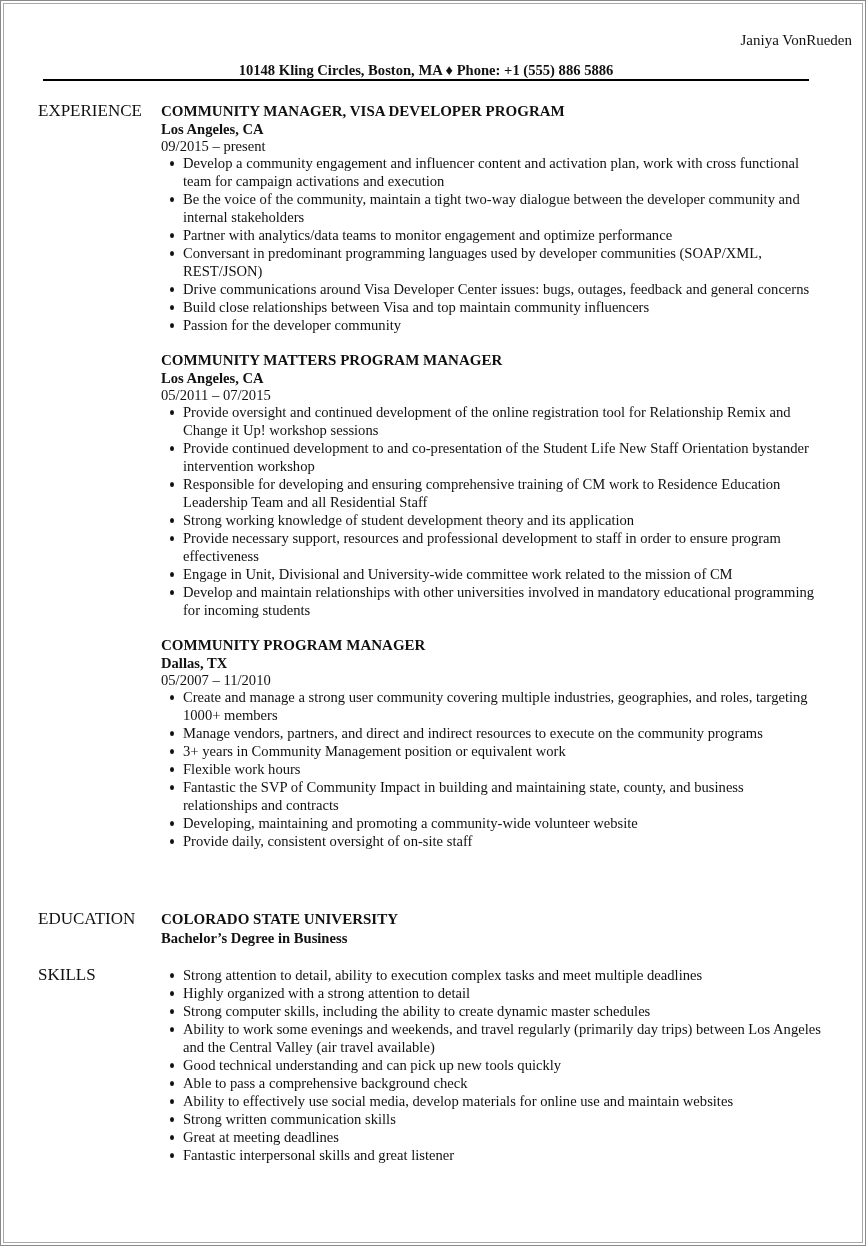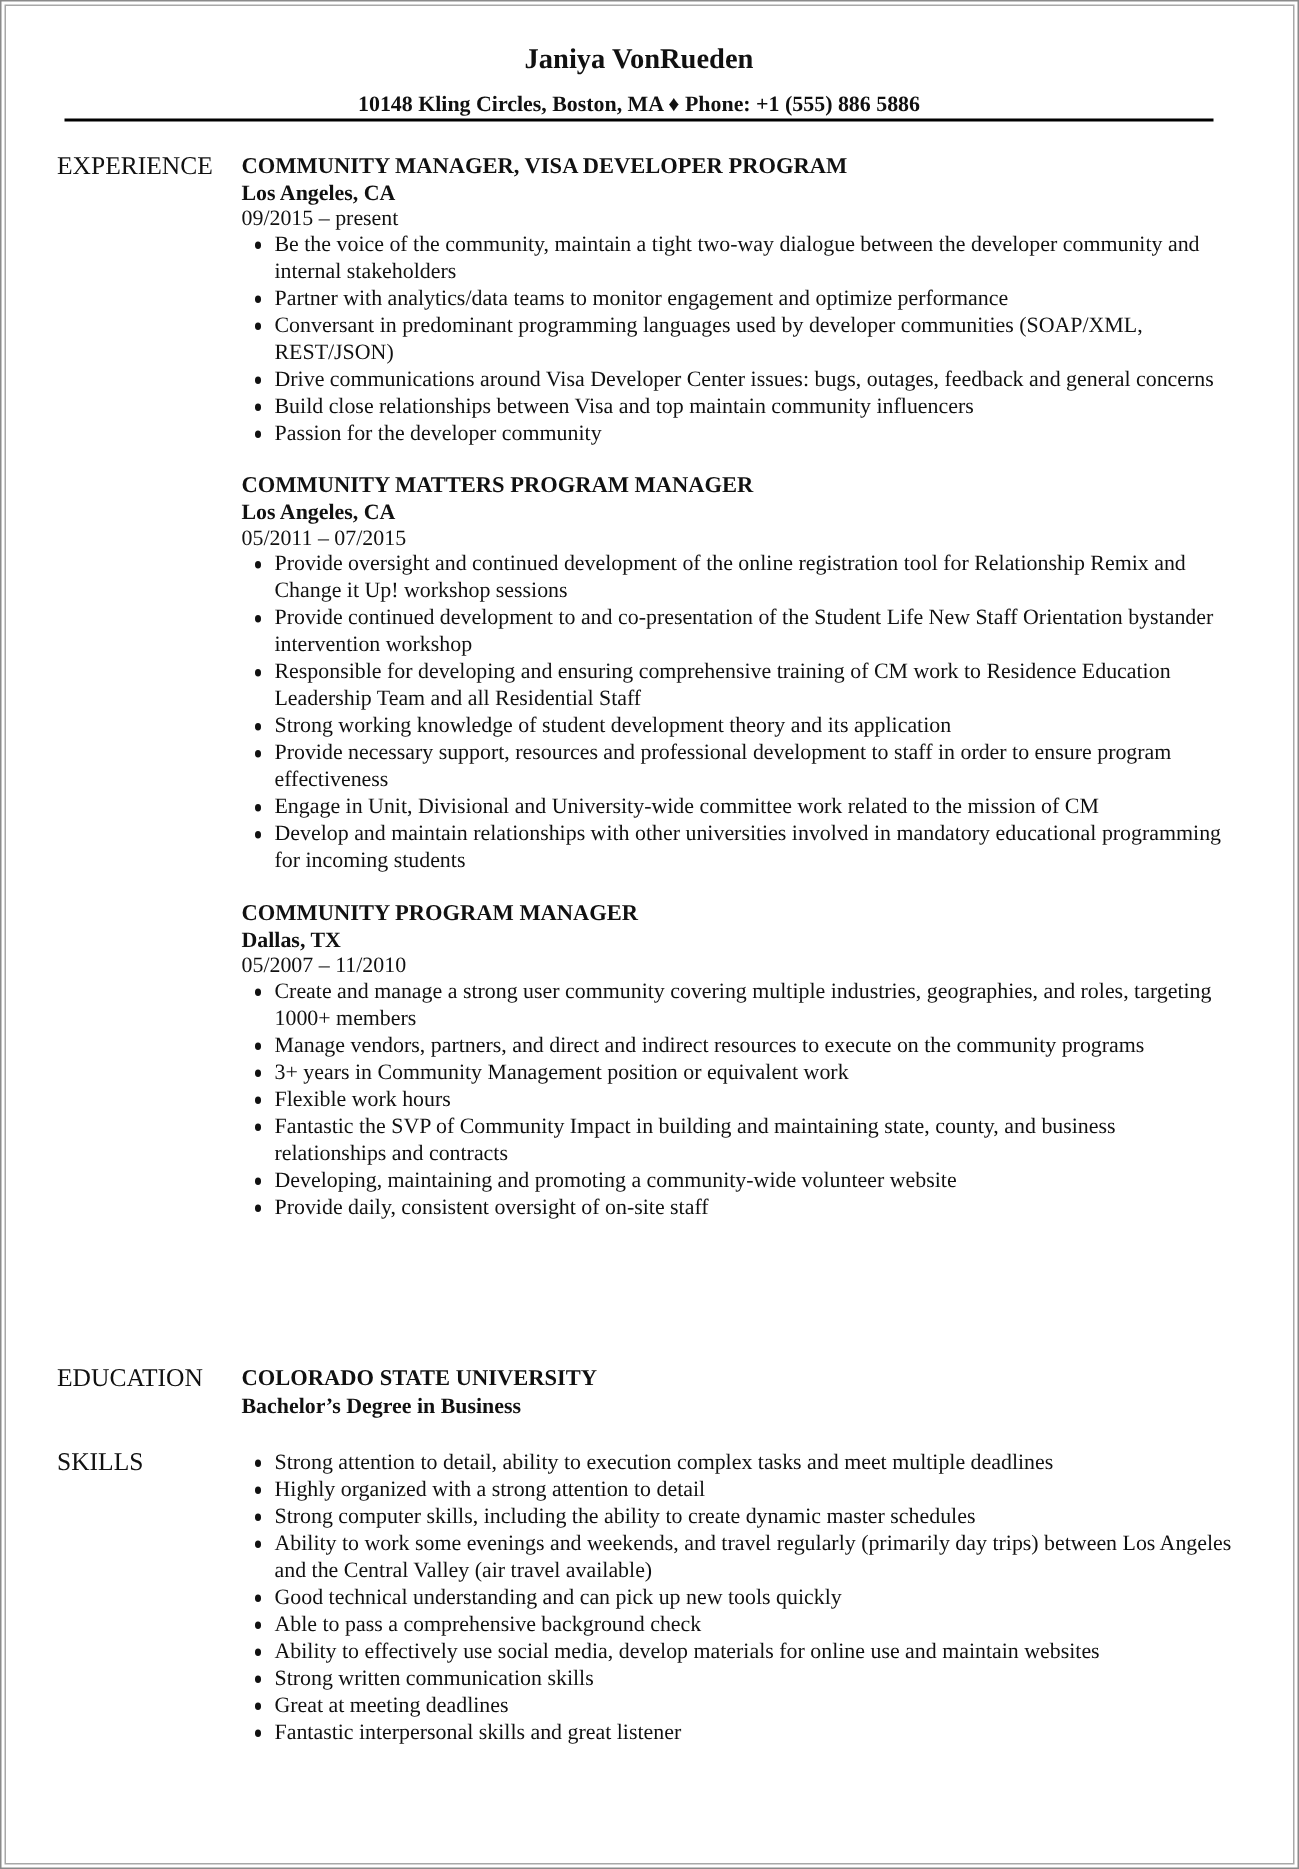--- a/index.html
+++ b/index.html
@@ -14,21 +14,21 @@
   }
   .doc {
     position: absolute; left: 0; top: 0; width: 866px;
     font-family: "Liberation Serif", "DejaVu Serif", serif;
     color: #111;
     font-size: 14.6px;
     line-height: 18px;
   }
   .name {
     position: absolute; left: 0; width: 852px; top: 29px;
-    text-align: center; font-weight: bold; font-size: 19px; line-height: 22px;
+    text-align: right; font-weight: normal; font-size: 15px; line-height: 22px;
   }
   .contact {
     position: absolute; left: 0; width: 852px; top: 61px;
     text-align: center; font-weight: bold; font-size: 14.6px; line-height: 18px;
   }
   .rule {
     position: absolute; left: 43px; top: 79px; width: 766px; height: 2px; background: #000;
   }
   .section { position: absolute; left: 0; width: 866px; }
   .section-label {
@@ -63,20 +63,21 @@
 
   <div class="section" style="top:102px;">
     <div class="section-label">EXPERIENCE</div>
     <div class="section-body">
 
       <div class="job" style="margin-bottom:17px;">
         <div class="job-title">COMMUNITY MANAGER, VISA DEVELOPER PROGRAM</div>
         <div class="job-loc">Los Angeles, CA</div>
         <div class="job-date">09/2015 – present</div>
         <ul class="bullets">
+          <li>Develop a community engagement and influencer content and activation plan, work with cross functional team for campaign activations and execution</li>
           <li>Be the voice of the community, maintain a tight two-way dialogue between the developer community and internal stakeholders</li>
           <li>Partner with analytics/data teams to monitor engagement and optimize performance</li>
           <li>Conversant in predominant programming languages used by developer communities (SOAP/XML, REST/JSON)</li>
           <li>Drive communications around Visa Developer Center issues: bugs, outages, feedback and general concerns</li>
           <li>Build close relationships between Visa and top maintain community influencers</li>
           <li>Passion for the developer community</li>
         </ul>
       </div>
 
       <div class="job" style="margin-bottom:17px;">

